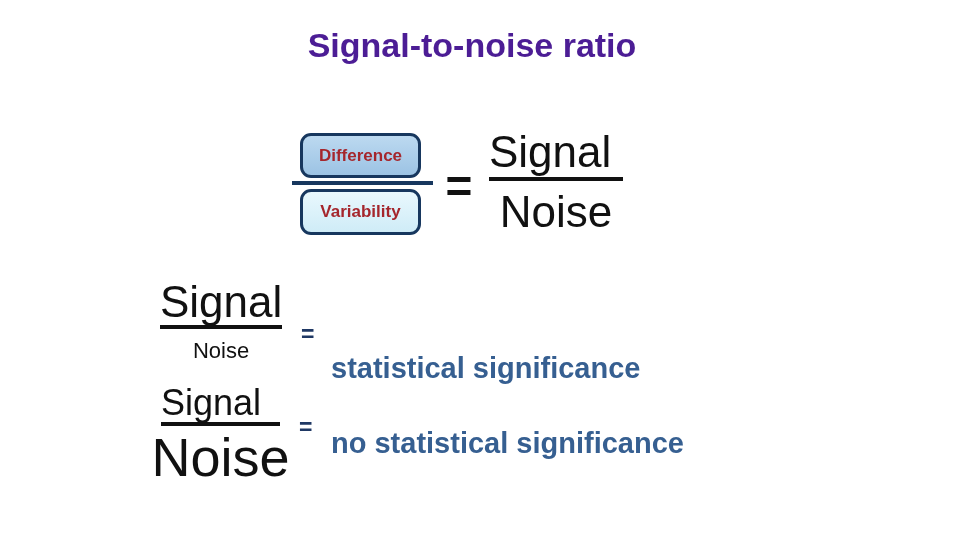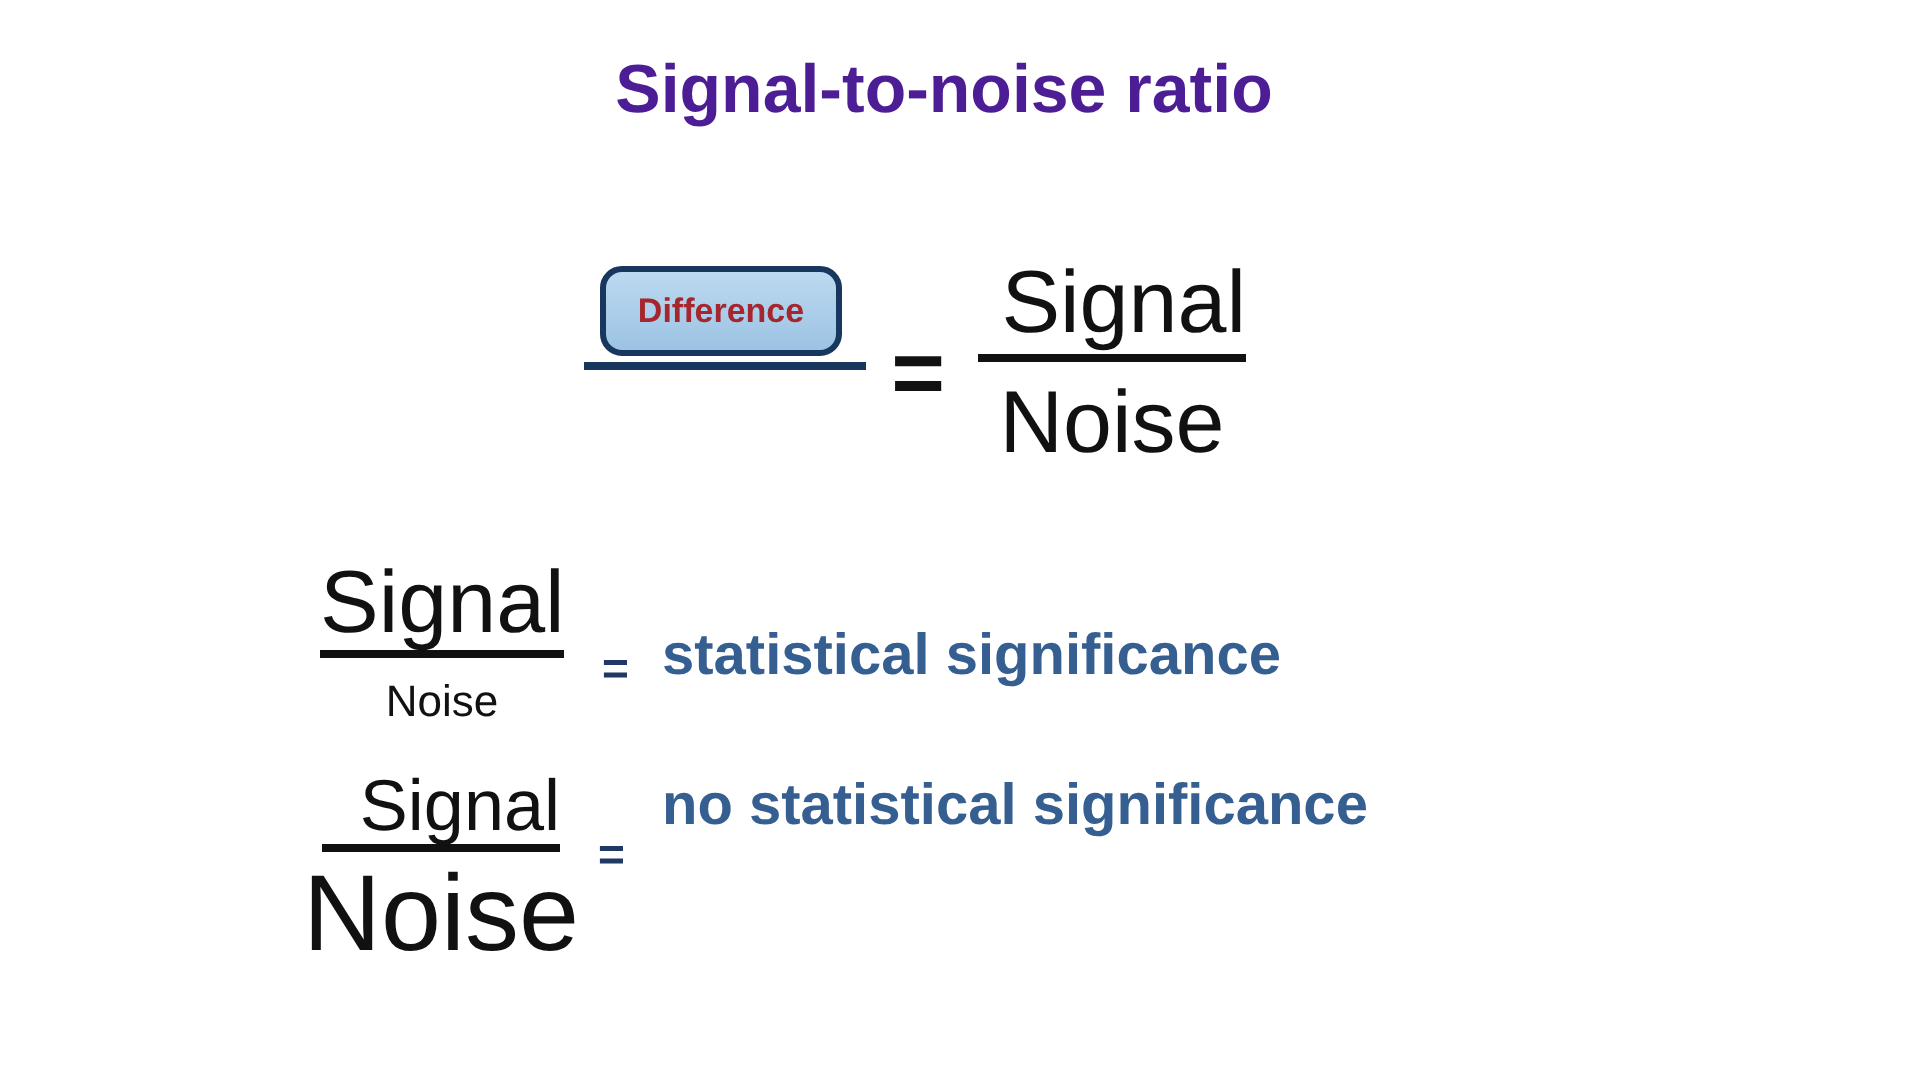--- a/index.html
+++ b/index.html
@@ -22,50 +22,53 @@
   .box-var  { left:300px; top:189px; width:121px; height:46px;
     background:linear-gradient(#e9f8fd,#cfecf7); }
   .top-frac-bar { position:absolute; left:292px; top:181px; width:141px; height:4px;
     background:#17375e; }
   .eq-top {
     position:absolute; left:436px; top:163px; width:46px; text-align:center;
     font-size:46px; font-weight:bold; color:#111111; line-height:1;
   }
   
   .frac { position:absolute; display:flex; flex-direction:column; align-items:center; color:#111111; }
-  .frac .num { width:100%; text-align:right; border-bottom:4px solid #111111; }
+  .frac .num { width:100%; text-align:left; border-bottom:4px solid #111111; }
   .frac .den { text-align:left; }
   .frac-right { left:489px; top:127px; width:134px; }
   .frac-right .num { font-size:44px; line-height:50px; }
   .frac-right .den { font-size:44px; line-height:46px; margin-top:8px; }
   .frac-mid { left:160px; top:279px; width:122px; }
   .frac-mid .num { font-size:44px; line-height:46px; }
   .frac-mid .den { font-size:22px; line-height:24px; margin-top:10px; }
   .frac-bot { left:161px; top:384px; width:119px; }
   .frac-bot .num { font-size:36px; line-height:38px; }
   .frac-bot .den { font-size:54px; line-height:56px; margin-top:3px; }
   
   .eq-small { position:absolute; font-size:23px; font-weight:bold; color:#1f3864; line-height:1; }
   .eq-mid { left:301px; top:323px; }
   .eq-bot { left:299px; top:416px; }
-  .result-text { position:absolute; font-size:29px; font-weight:bold; color:#365f91; line-height:1.15; }
+  .result-text { position:absolute; font-size:29px; font-weight:bold; color:#365f91; line-height:1.15;margin-top:40px; }
   .rt-mid { left:331px; top:312px; }
   .rt-bot { left:331px; top:387px; }
 </style>
 </head>
 <body>
 
 <div class="slide">
 
   <div class="title">Signal-to-noise ratio</div>
 
   <div class="rbox box-diff">
     <span>Difference</span>
   </div>
   <div class="top-frac-bar"></div>
+  <div class="rbox box-var">
+    <span>Variability</span>
+  </div>
   <div class="eq-top">=</div>
   <div class="frac frac-right">
     <div class="num">Signal</div>
     <div class="den">Noise</div>
   </div>
 
   <div class="frac frac-mid">
     <div class="num">Signal</div>
     <div class="den">Noise</div>
   </div>

